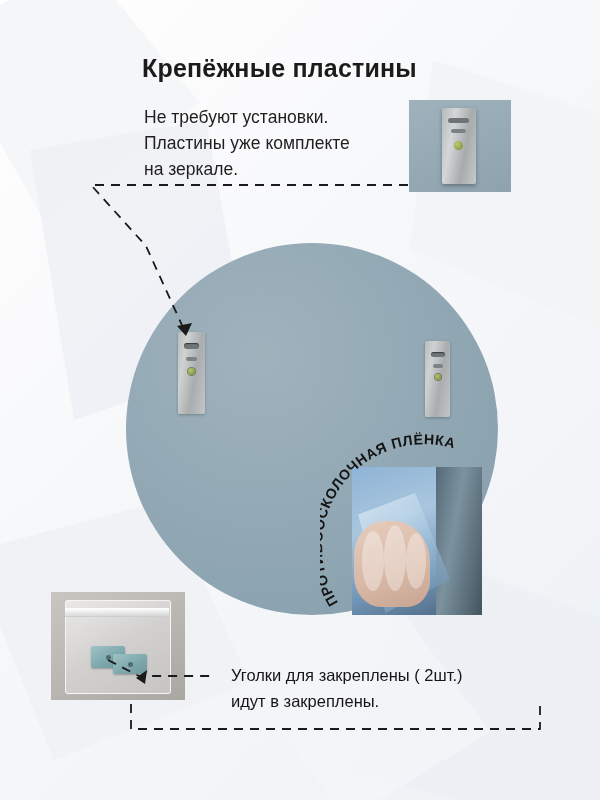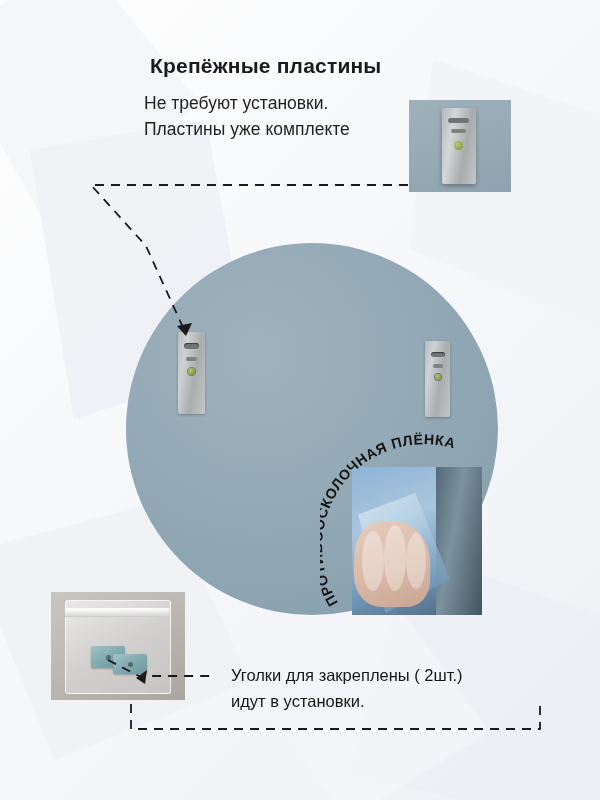--- a/index.html
+++ b/index.html
@@ -59,32 +59,32 @@
   }
   .poly.p6 {
     left: 250px; top: 600px; width: 240px; height: 220px;
     clip-path: polygon(0% 40%, 60% 0%, 100% 60%, 40% 100%);
     background: #f3f5f8;
   }
 
   
   .headline {
     position: absolute;
-    left: 150px;
+    left: 142px;
     top: 54px;
-    font-size: 21px;
+    font-size: 25px;
     font-weight: bold;
     color: #1b1b1b;
     letter-spacing: .2px;
     text-align: right;
   }
   .subline {
     position: absolute;
     left: 144px;
-    top: 90px;
+    top: 104px;
     width: 290px;
     font-size: 17.5px;
     line-height: 26px;
     color: #1f1f1f;
   }
 
   
   .mirror {
     position: absolute;
     left: 126px;
@@ -294,20 +294,21 @@
   <div class="poly p2"></div>
   <div class="poly p3"></div>
   <div class="poly p4"></div>
   <div class="poly p5"></div>
   <div class="poly p6"></div>
 
   <div class="headline">Крепёжные пластины</div>
   <div class="subline">
     <div>Не требуют установки.</div>
     <div>Пластины уже комплекте</div>
+    <div>на зеркале.</div>
   </div>
 
   <div class="mirror"></div>
 
   <div class="plate plate-left">
     <div class="slot"></div>
     <div class="slot2"></div>
     <div class="screw"></div>
   </div>
   <div class="plate plate-right">
@@ -350,21 +351,21 @@
     <div class="bracket b1">
       <div class="hole"></div>
     </div>
     <div class="bracket b2">
       <div class="hole"></div>
     </div>
   </div>
 
   <div class="bottom-caption">
     <div>Уголки для закреплены ( 2шт.)</div>
-    <div>идут в установки.</div>
+    <div>идут в закреплены.</div>
   </div>
 
   <svg class="connectors" viewBox="0 0 600 800">
 
     <polyline points="408,185 258,185 91,185 146,246 186,334" fill="none" stroke="#1a1a1a" stroke-width="1.8" stroke-dasharray="9 7" stroke-linejoin="round"></polyline>
     <polygon points="186,336 177,326 192,323" fill="#1a1a1a"></polygon>
 
     <polyline points="108,660 139,676 214,676" fill="none" stroke="#1a1a1a" stroke-width="1.8" stroke-dasharray="9 7" stroke-linejoin="round"></polyline>
     <polygon points="136,678 147,670 145,684" fill="#1a1a1a"></polygon>
 

